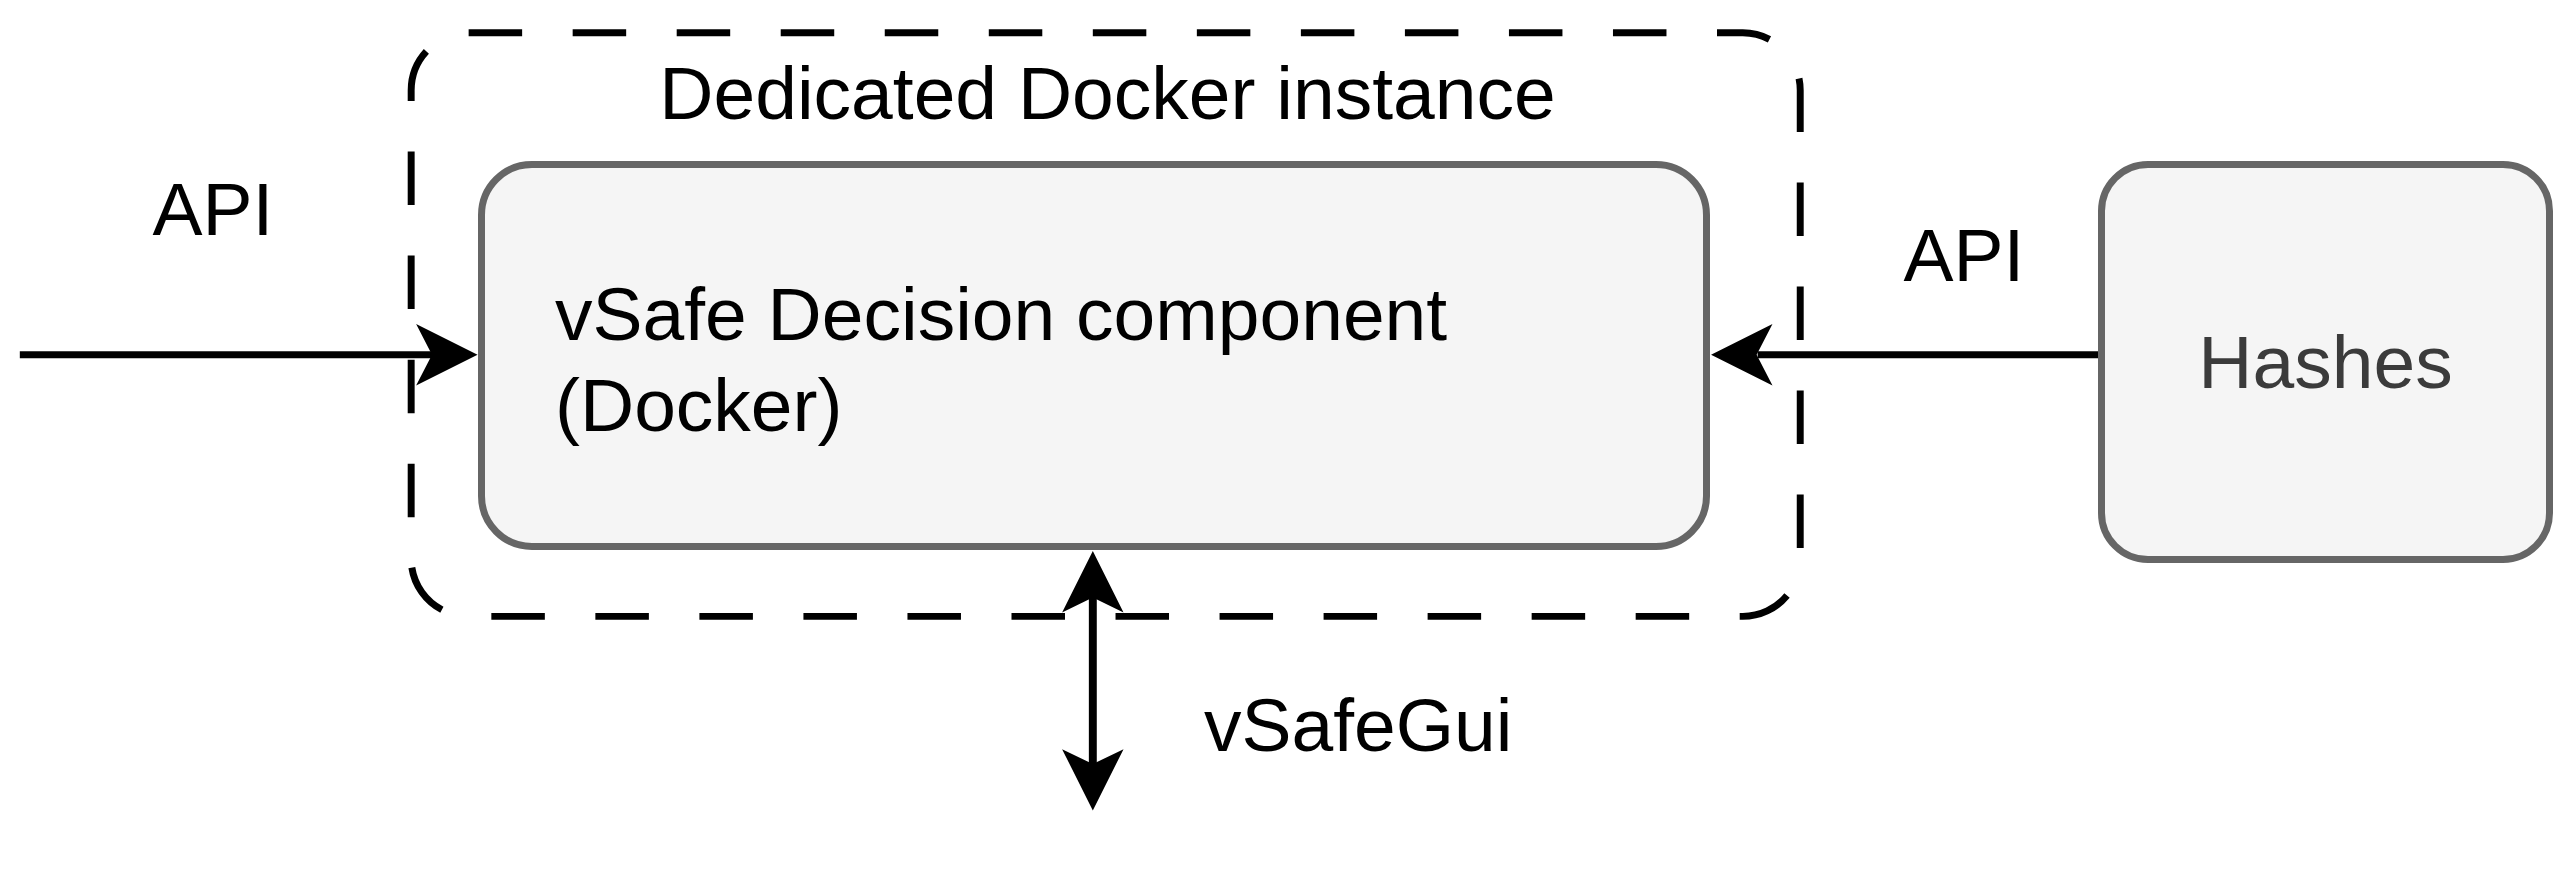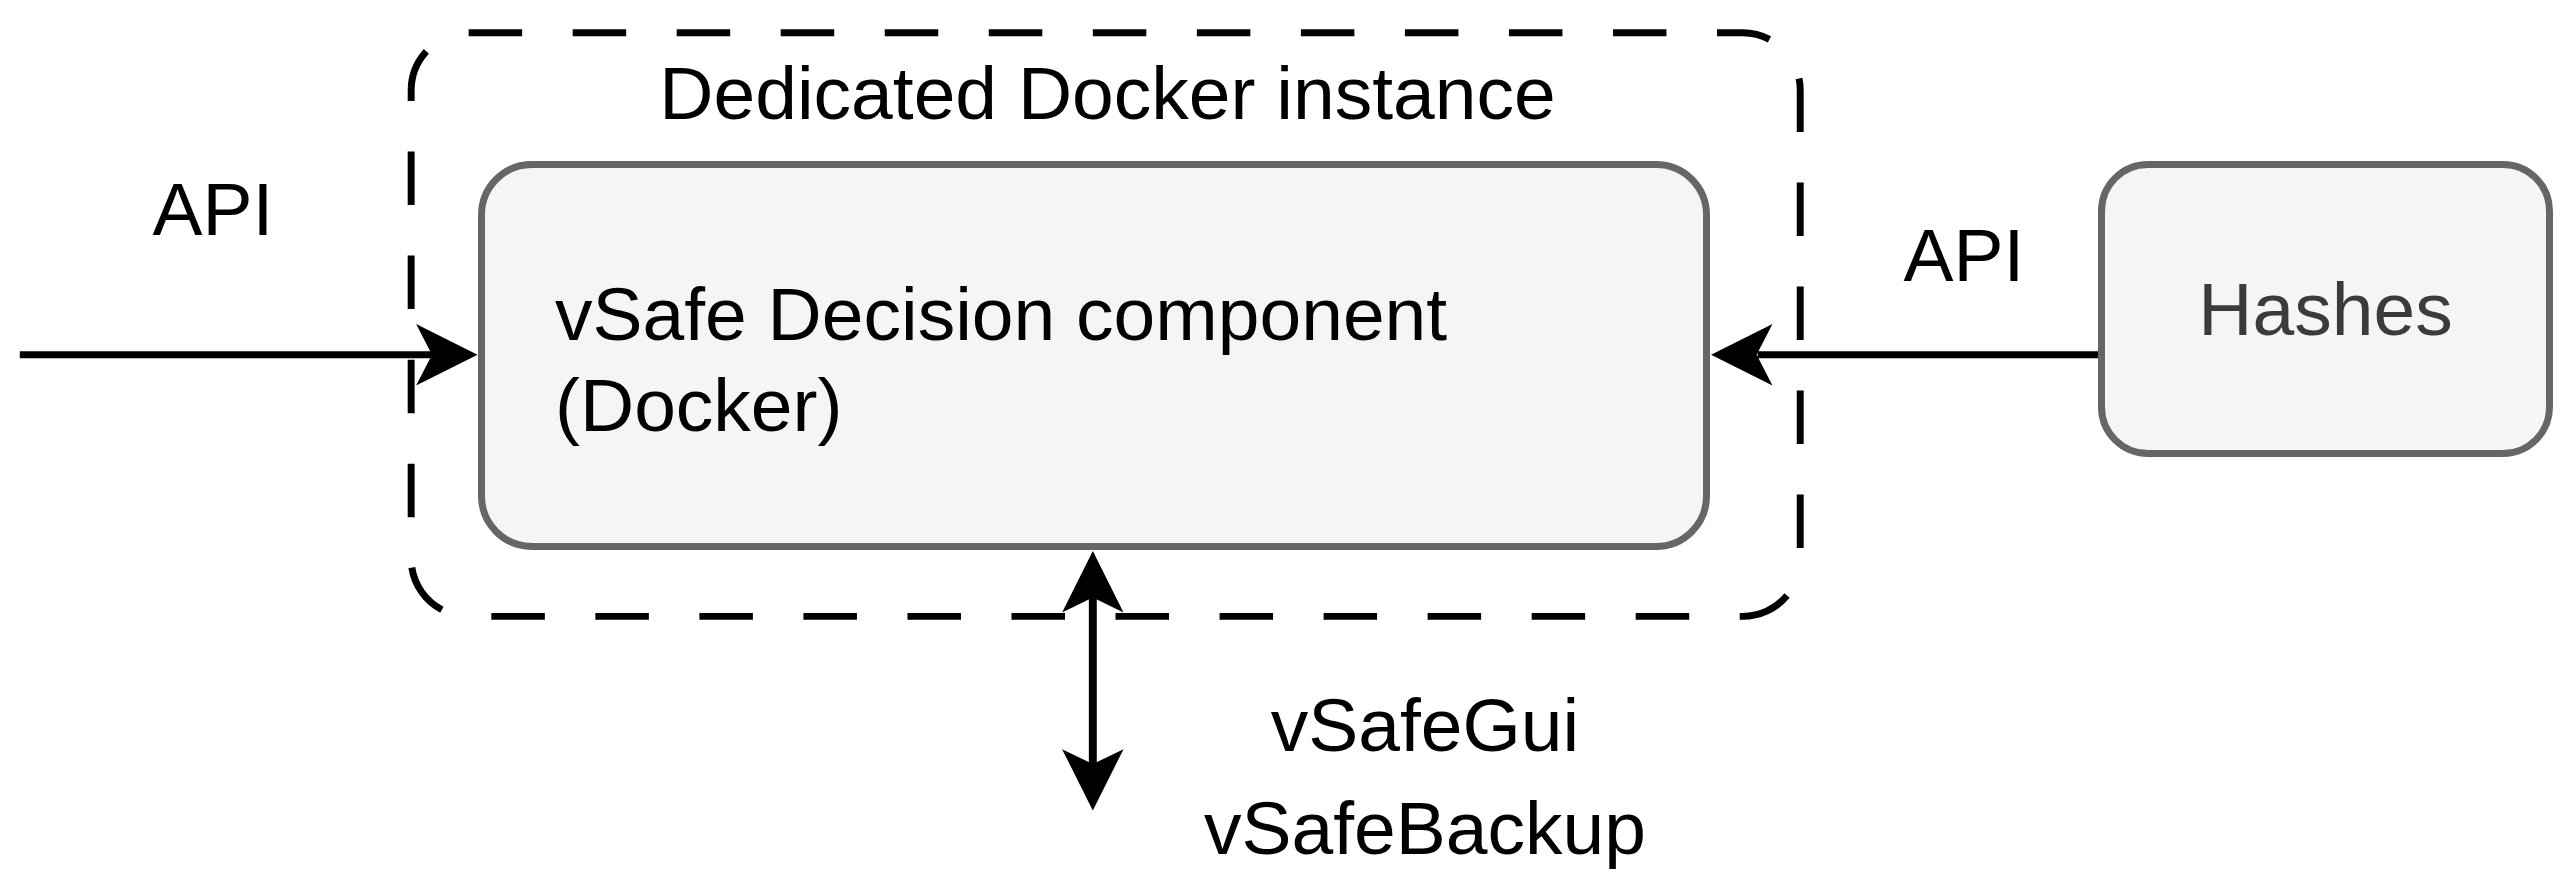--- a/index.html
+++ b/index.html
@@ -49,21 +49,21 @@
     width: 1232px; height: 389px;
     border-radius: 54px;
     display: flex;
     flex-direction: column;
     justify-content: center;
     padding-left: 70px;
     padding-top: 8px;
   }
   .node.hashes {
     left: 2098px; top: 161px;
-    width: 455px; height: 296px;
+    width: 455px; height: 402px;
     border-radius: 50px;
     display: flex;
     align-items: center;
     justify-content: center;
   }
   .label {
     position: absolute;
     font-size: 75px;
     line-height: 90px;
     white-space: nowrap;
@@ -136,17 +136,16 @@
   </div>
 
   <div class="label api-requests-label">
     <span class="line">API</span>
   </div>
 
   <div class="label api-label">API</div>
 
   <div class="label services-label">
     <span class="line">vSafeGui</span>
-    <span class="line">vSafeBackup</span>
   </div>
 
 </div>
 
 
 </body></html>

